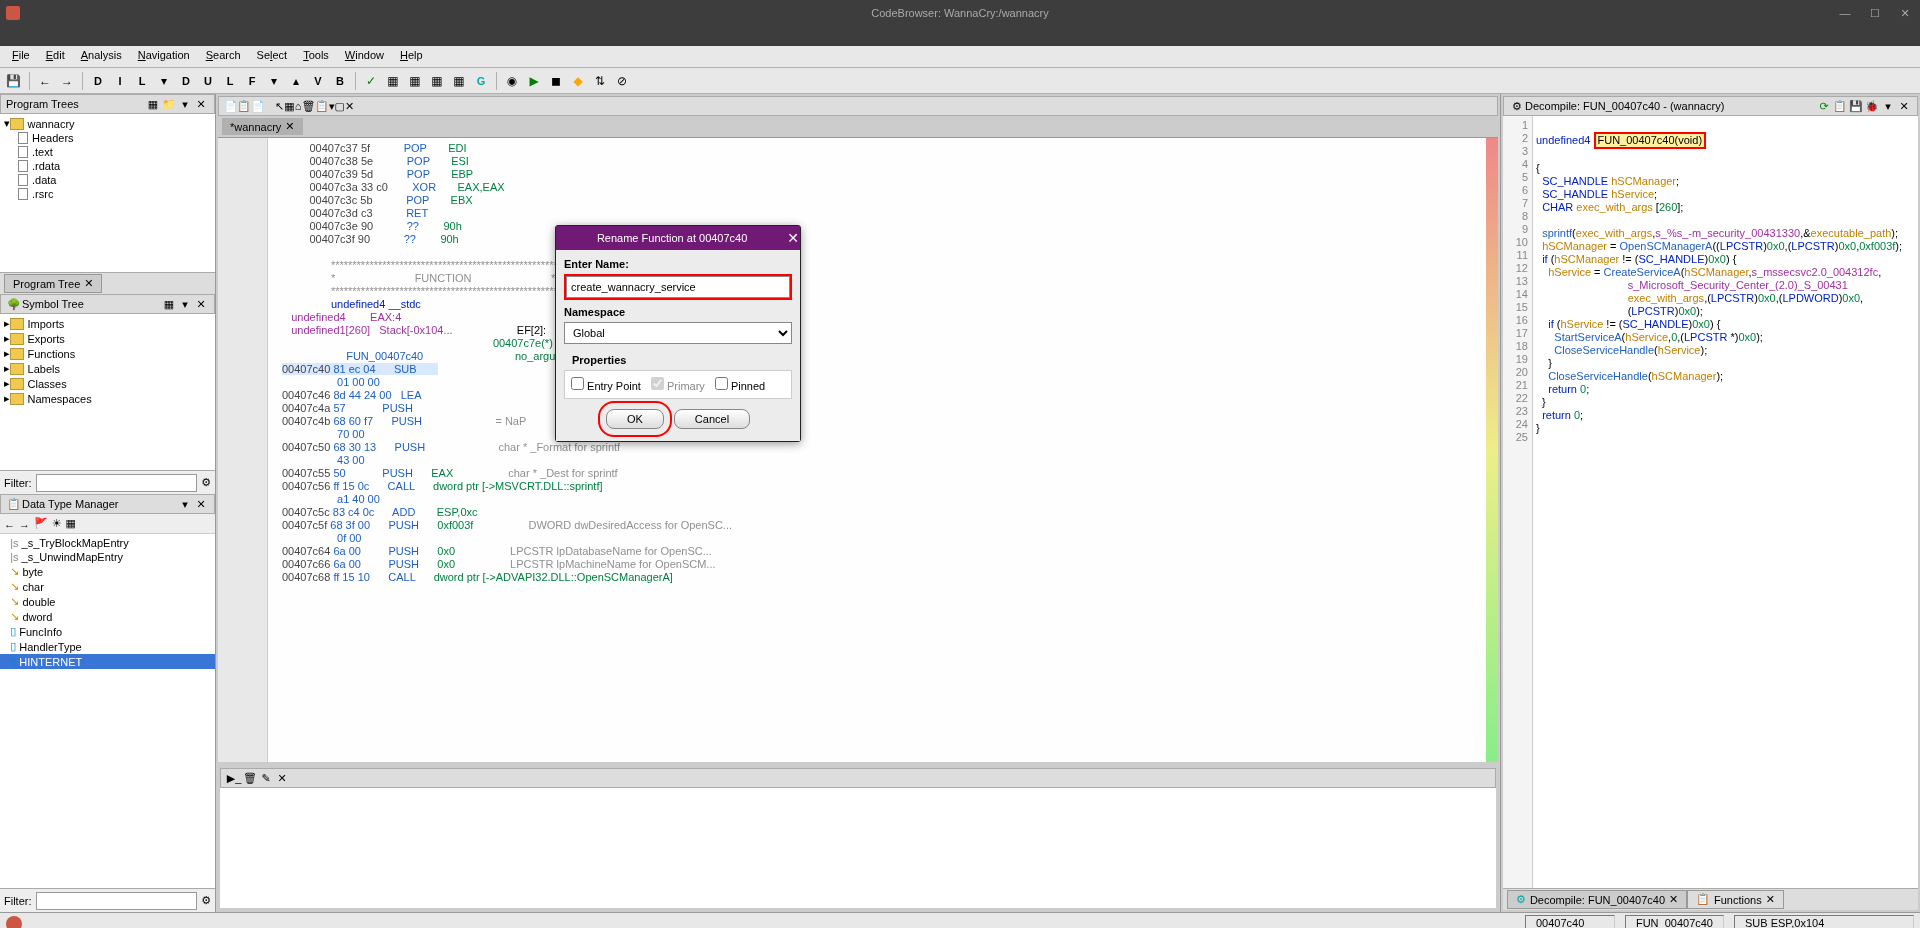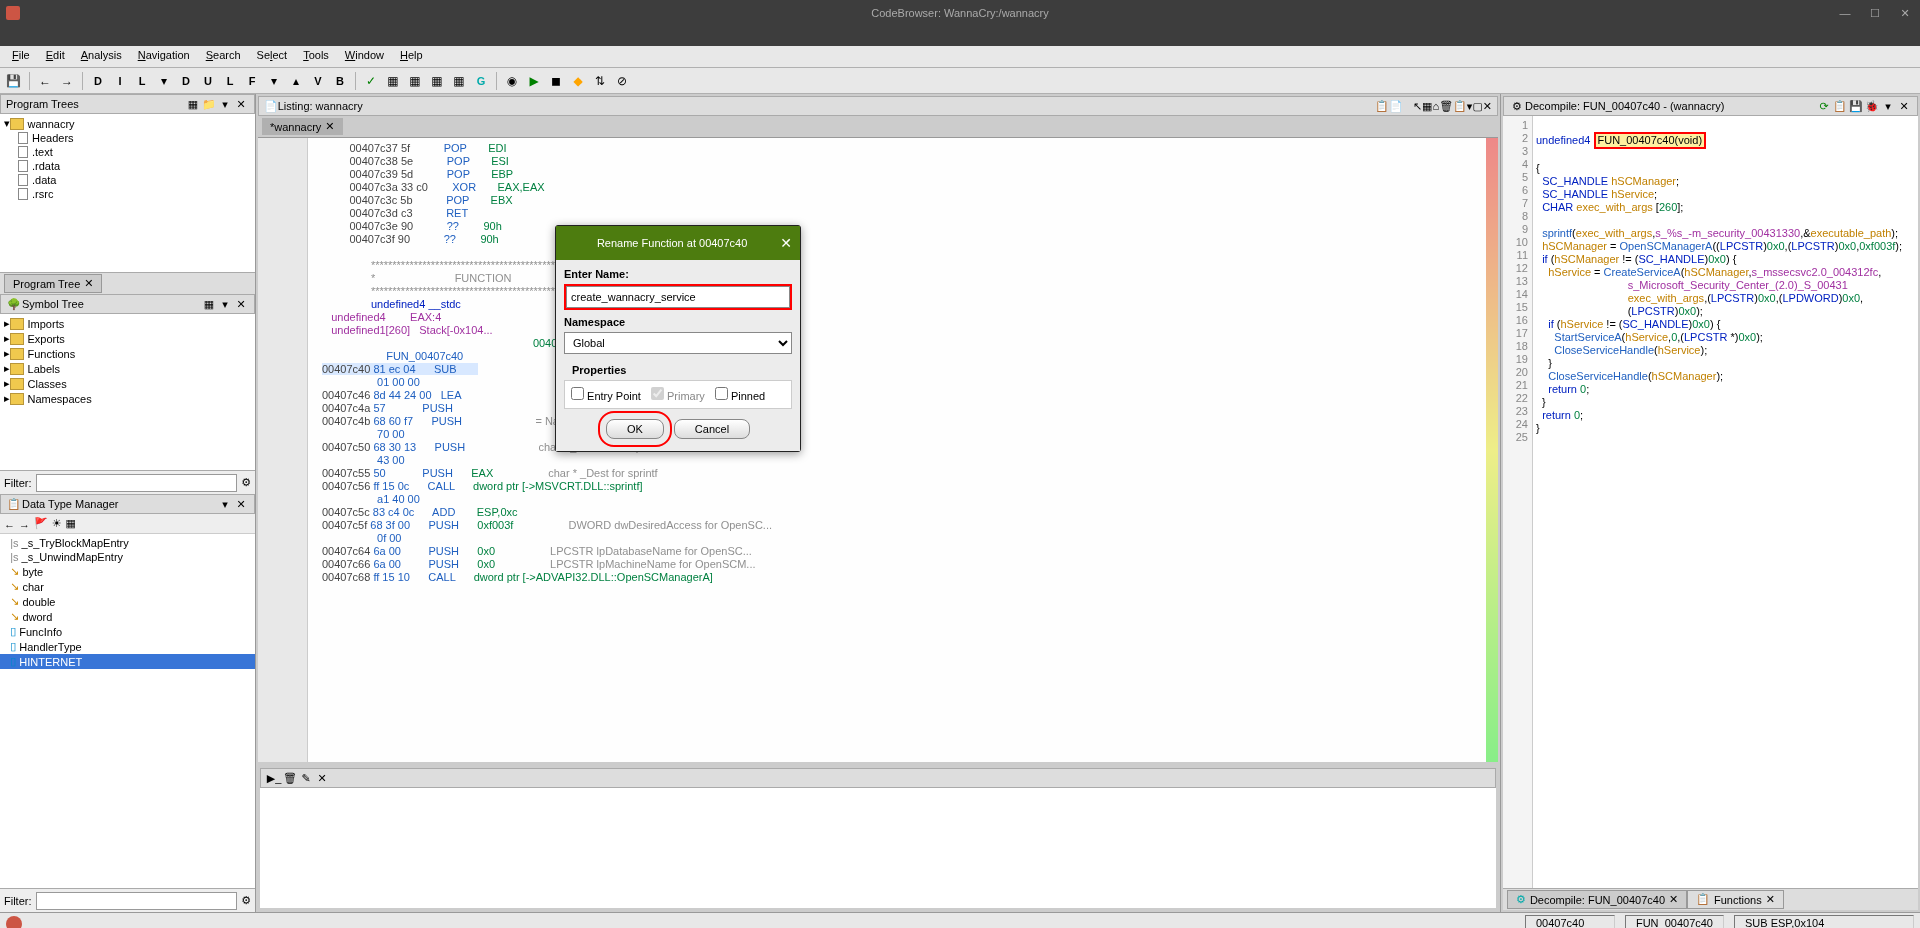--- a/index.html
+++ b/index.html
@@ -8,21 +8,21 @@
 .titlebar-icon { position: absolute; left: 6px; top: 6px; width: 14px; height: 14px; background: #c54; border-radius: 2px; }
 .win-controls { position: absolute; right: 0; top: 0; display: flex; }
 .win-controls span { width: 30px; height: 26px; text-align: center; color: #aaa; cursor: pointer; line-height: 26px; }
 .menubar { height: 22px; background: #e8e8e8; border-bottom: 1px solid #b0b0b0; display: flex; padding: 0 4px; margin-top: 20px; }
 .menubar span { padding: 3px 8px; cursor: pointer; }
 .menubar span u { text-decoration: underline; }
 .toolbar { height: 26px; background: #e8e8e8; border-bottom: 1px solid #b0b0b0; display: flex; align-items: center; padding: 0 4px; gap: 2px; }
 .tool-btn { width: 20px; height: 20px; display: flex; align-items: center; justify-content: center; cursor: pointer; font-size: 12px; }
 .tool-sep { width: 1px; height: 18px; background: #b0b0b0; margin: 0 3px; }
 .main-area { display: flex; height: calc(100% - 110px); background: #ccc; }
-.left-col { width: 256px; display: flex; flex-direction: column; border-right: 1px solid #999; }
+.left-col { width: 216px; display: flex; flex-direction: column; border-right: 1px solid #999; }
 .panel { background: #fff; display: flex; flex-direction: column; }
 .panel-hdr { height: 20px; background: #ddd; border: 1px solid #aaa; display: flex; align-items: center; padding: 0 5px; font-size: 11px; }
 .panel-hdr-title { flex: 1; }
 .panel-hdr .ico { width: 16px; height: 16px; cursor: pointer; display: flex; align-items: center; justify-content: center; font-size: 11px; }
 .tree { background: #fff; overflow: auto; flex: 1; padding: 2px 0; }
 .tree-item { display: flex; align-items: center; padding: 1px 4px; cursor: pointer; }
 .tree-item.selected { background: #3875d7; color: #fff; }
 .tree-icon { width: 14px; height: 12px; margin-right: 4px; display: inline-block; }
 .folder-icon { background: #f0c94e; border: 1px solid #b8963a; }
 .page-icon { background: #fff; border: 1px solid #888; width: 10px; height: 12px; margin-left: 14px; margin-right: 4px; }
@@ -57,21 +57,21 @@
 .fn { color: #2060c0; }
 .str { color: #a030a0; }
 .num { color: #008040; }
 .var { color: #c08000; }
 .highlight-box { border: 2px solid red; display: inline-block; background: #fff0a0; padding: 0 2px; }
 .console-panel { margin: 4px; }
 .statusbar { height: 22px; background: #e8e8e8; border-top: 1px solid #999; display: flex; align-items: center; padding: 0 6px; gap: 10px; }
 .status-cell { border: 1px inset #ccc; padding: 1px 10px; height: 18px; min-width: 90px; }
 .status-icon { width: 16px; height: 16px; background: #c54; border-radius: 50%; }
 .dialog-overlay { position: absolute; top: 225px; left: 555px; width: 246px; background: #444; border: 1px solid #222; border-radius: 3px; z-index: 1000; box-shadow: 0 2px 10px rgba(0,0,0,0.4); }
-.dialog-title { height: 34px; background: #4d7c0f; color: #fff; display: flex; align-items: center; padding: 0 8px; font-size: 11px; }
+.dialog-title { height: 24px; background: #701a75; color: #fff; display: flex; align-items: center; padding: 0 1px; font-size: 11px; }
 .dialog-title span:first-child { flex: 1; text-align: center; }
 .dialog-close { cursor: pointer; font-size: 14px; }
 .dialog-body { background: #ececec; padding: 8px; }
 .dialog-label { font-weight: bold; margin-bottom: 4px; }
 .dialog-input { width: 100%; height: 22px; border: 1px solid #888; padding: 0 4px; margin-bottom: 6px; }
 .dialog-select { width: 100%; height: 22px; border: 1px solid #888; background: #fff; padding: 0 4px; margin-bottom: 6px; }
 .dialog-props { font-weight: bold; margin: 4px 8px; }
 .dialog-checks { background: #fff; border: 1px solid #ccc; padding: 6px; display: flex; gap: 10px; }
 .dialog-buttons { display: flex; justify-content: center; gap: 10px; padding: 10px 0 4px; }
 .dialog-btn { padding: 3px 20px; border: 1px solid #888; background: linear-gradient(#fff,#ddd); cursor: pointer; border-radius: 8px; }
@@ -252,21 +252,20 @@
         <input style="">
         <span class="ico">⚙</span>
       </div>
     </div>
   </div>
 
   <div class="mid-col">
     <div style="flex:1;display:flex;flex-direction:column;margin:2px">
       <div class="listing-hdr">
         <span class="ico">📄</span>
-        <span class="listing-hdr-title">Listing:  wannacry</span>
         <span class="ico">📋</span>
         <span class="ico">📄</span>
         <span style="width:10px"></span>
         <span class="ico">↖</span>
         <span class="ico">▦</span>
         <span class="ico">⌂</span>
         <span class="ico">🗑</span>
         <span class="ico">📋</span>
         <span class="ico">▾</span>
         <span class="ico">▢</span>

